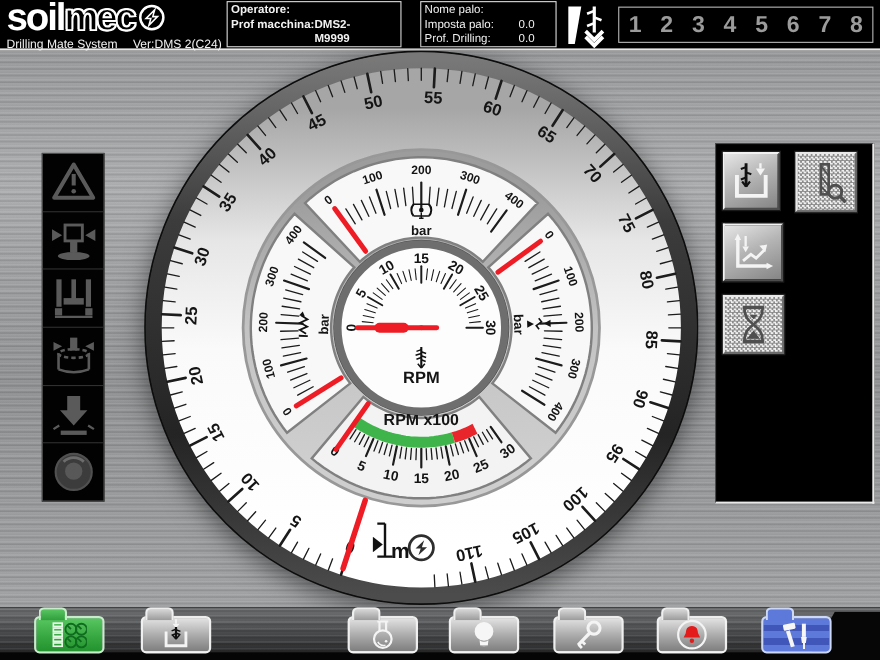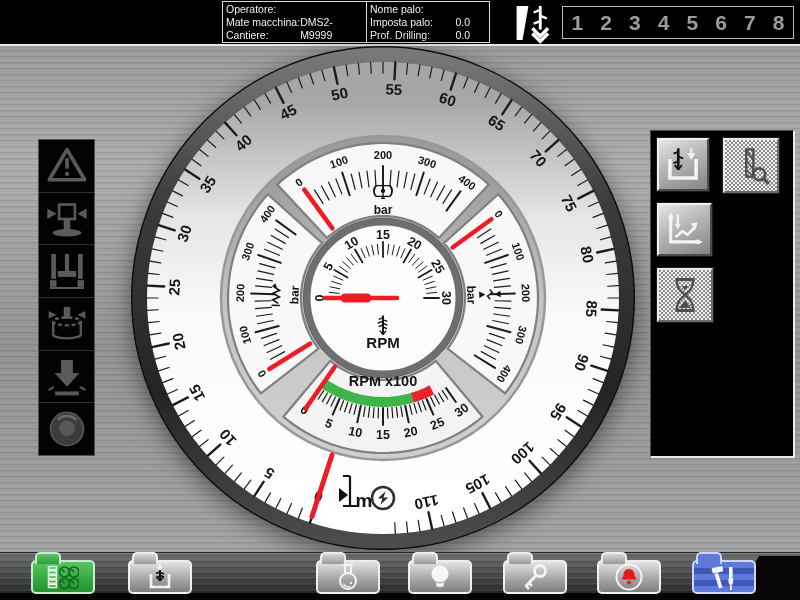--- a/index.html
+++ b/index.html
@@ -22,22 +22,22 @@
   .logo-outline{color:rgba(0,0,0,0);-webkit-text-stroke:1.4px #fff;
     text-shadow:-1px -1px 0 #fff,1px -1px 0 #fff,-1px 1px 0 #fff,1px 1px 0 #fff;
     font-weight:bold;font-size:35px;letter-spacing:-2px;line-height:30px;}
   .logo-outline{color:#000;}
   .logo-sub{display:flex;gap:14px;color:#f2f2f2;font-size:11px;margin-top:4px;white-space:nowrap;}
   .hbox{position:absolute;top:1px;height:42px;background:#000;border:1px solid #dcdcdc;
     color:#f2f2f2;font-size:10.5px;padding:1px 3px;}
   .hbox .row{display:flex;height:13px;line-height:13px;}
   .hbox .lab{white-space:nowrap;}
   .hbox .val{margin-left:auto;padding-right:16px;}
-  #fields-left{left:222px;width:159px;}
-  #fields-right{left:366px;width:124px;}
+  #fields-left{left:206px;width:159px;font-weight:bold;}
+  #fields-right{left:382px;width:124px;}
   #mode-icon{position:absolute;left:514px;top:2px;}
   .presets{position:absolute;left:562px;top:6px;width:232px;height:33px;
     border:1px solid #b8b8b8;display:flex;align-items:center;background:#000;}
   .preset{flex:1;text-align:center;color:#9b9b9b;font-weight:bold;font-size:21px;}
   
   #sidebar{position:absolute;left:38px;top:139px;width:57px;height:317px;background:#020202;
     border:1px solid #4e4e4e;display:flex;flex-direction:column;}
   .side-cell{flex:1;display:flex;align-items:center;justify-content:center;
     border-bottom:1px solid #303030;}
   .side-cell:last-child{border-bottom:none;}
@@ -73,32 +73,42 @@
   .tab.green{background:linear-gradient(180deg,#58c561 0%,#35a63f 60%,#239230 100%);border-color:#c8eccb;}
   .tab.green::before{background:linear-gradient(180deg,#58c561,#2f9e3b);border-color:#c8eccb;}
   .tab.blue{background:repeating-linear-gradient(180deg,#5d79da 0 6px,#4056b8 6px 12px);border-color:#cdd8f6;}
   .tab.blue::before{background:#5d79da;border-color:#cdd8f6;}
 </style>
 </head>
 <body>
 
 <div class="screen">
   <header>
+    <div class="logo">
+      <div class="logo-row">
+        <span class="logo-solid">soil</span>
+        <span class="logo-outline">mec</span>
+        <svg width="28" height="28" viewBox="-16 -16 32 32" style="margin-left:2px">
+          <circle r="12" fill="none" stroke="#fff" stroke-width="2.6"></circle>
+          <path d="M3,-8 L-6,1 L-1,1 L-3,8 L6,-1 L1,-1 Z" fill="none" stroke="#fff" stroke-width="1.6"></path>
+        </svg>
+      </div>
+      <div class="logo-sub">
+        <span>Drilling Mate System</span>
+        <span>Ver:DMS 2(C24)</span>
+      </div>
+    </div>
     <div class="hbox" id="fields-left">
         <div class="row">
           <span class="lab">Operatore:</span>
           <span class="val"></span>
         </div>
         <div class="row">
-          <span class="lab">Mate macchina:</span>
+          <span class="lab">Prof macchina:</span>
           <span class="val">DMS2-M9999</span>
-        </div>
-        <div class="row">
-          <span class="lab">Cantiere:</span>
-          <span class="val"></span>
         </div>
       </div>
     <div class="hbox" id="fields-right">
         <div class="row">
           <span class="lab">Nome palo:</span>
           <span class="val"></span>
         </div>
         <div class="row">
           <span class="lab">Imposta palo:</span>
           <span class="val">0.0</span>

